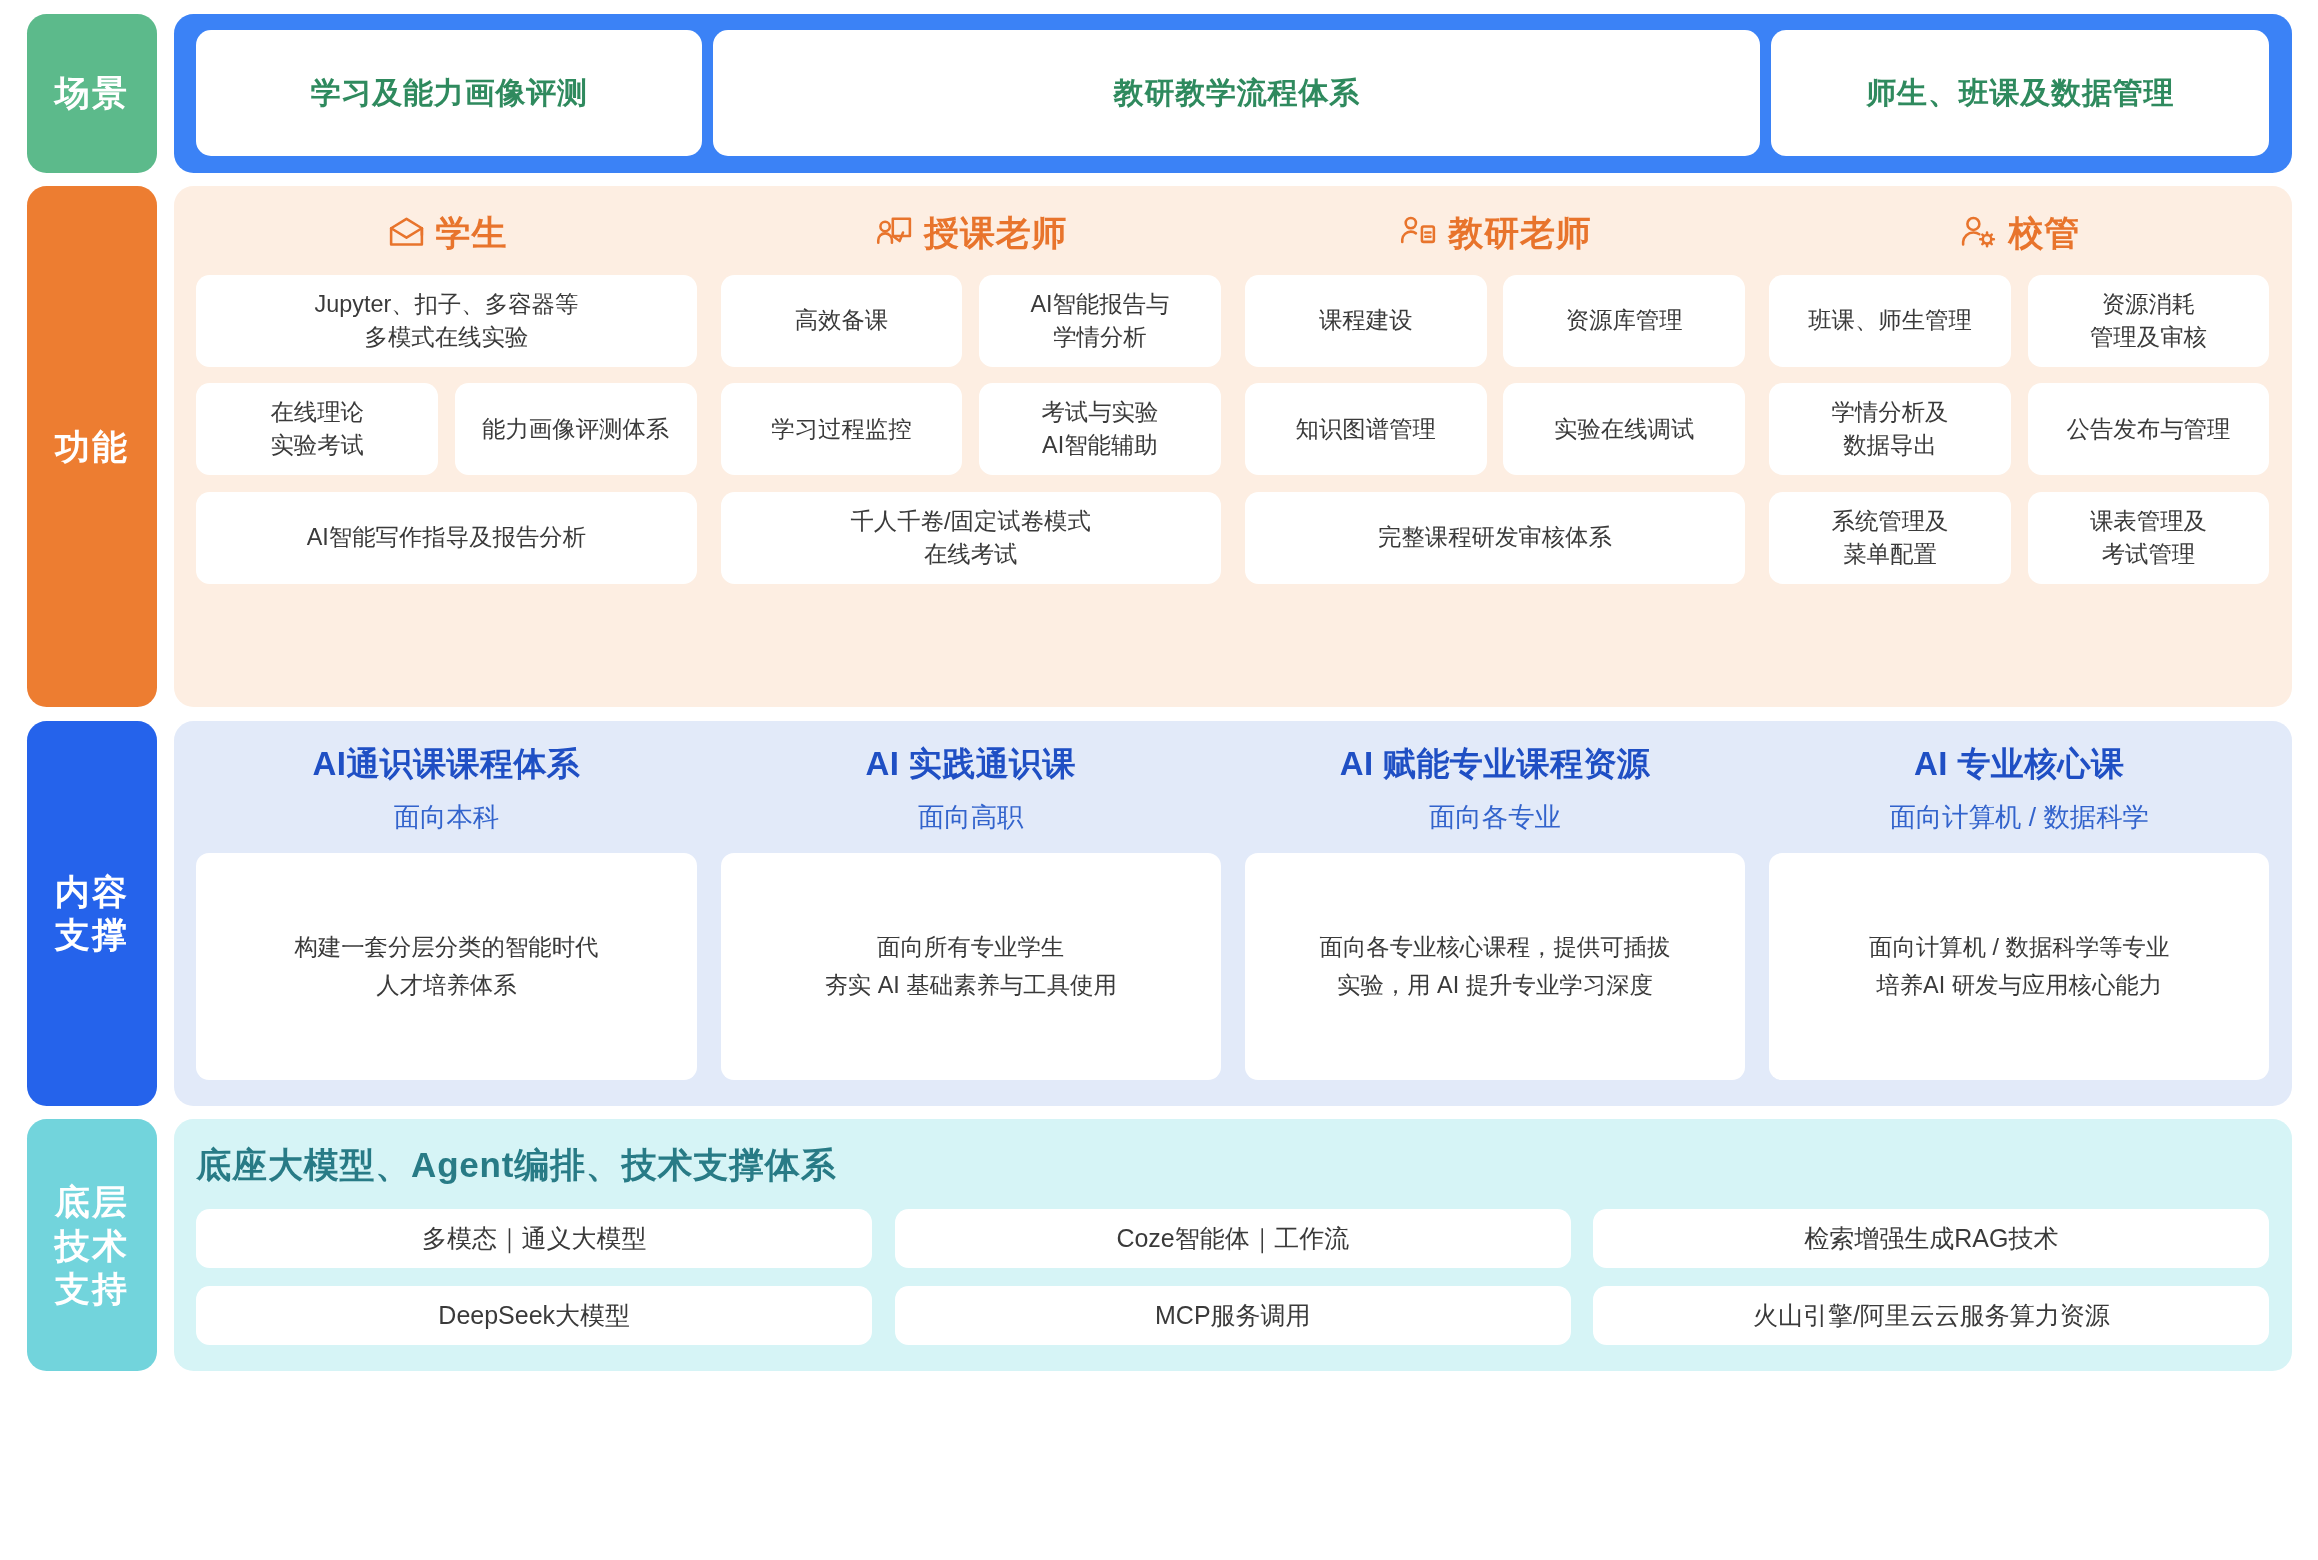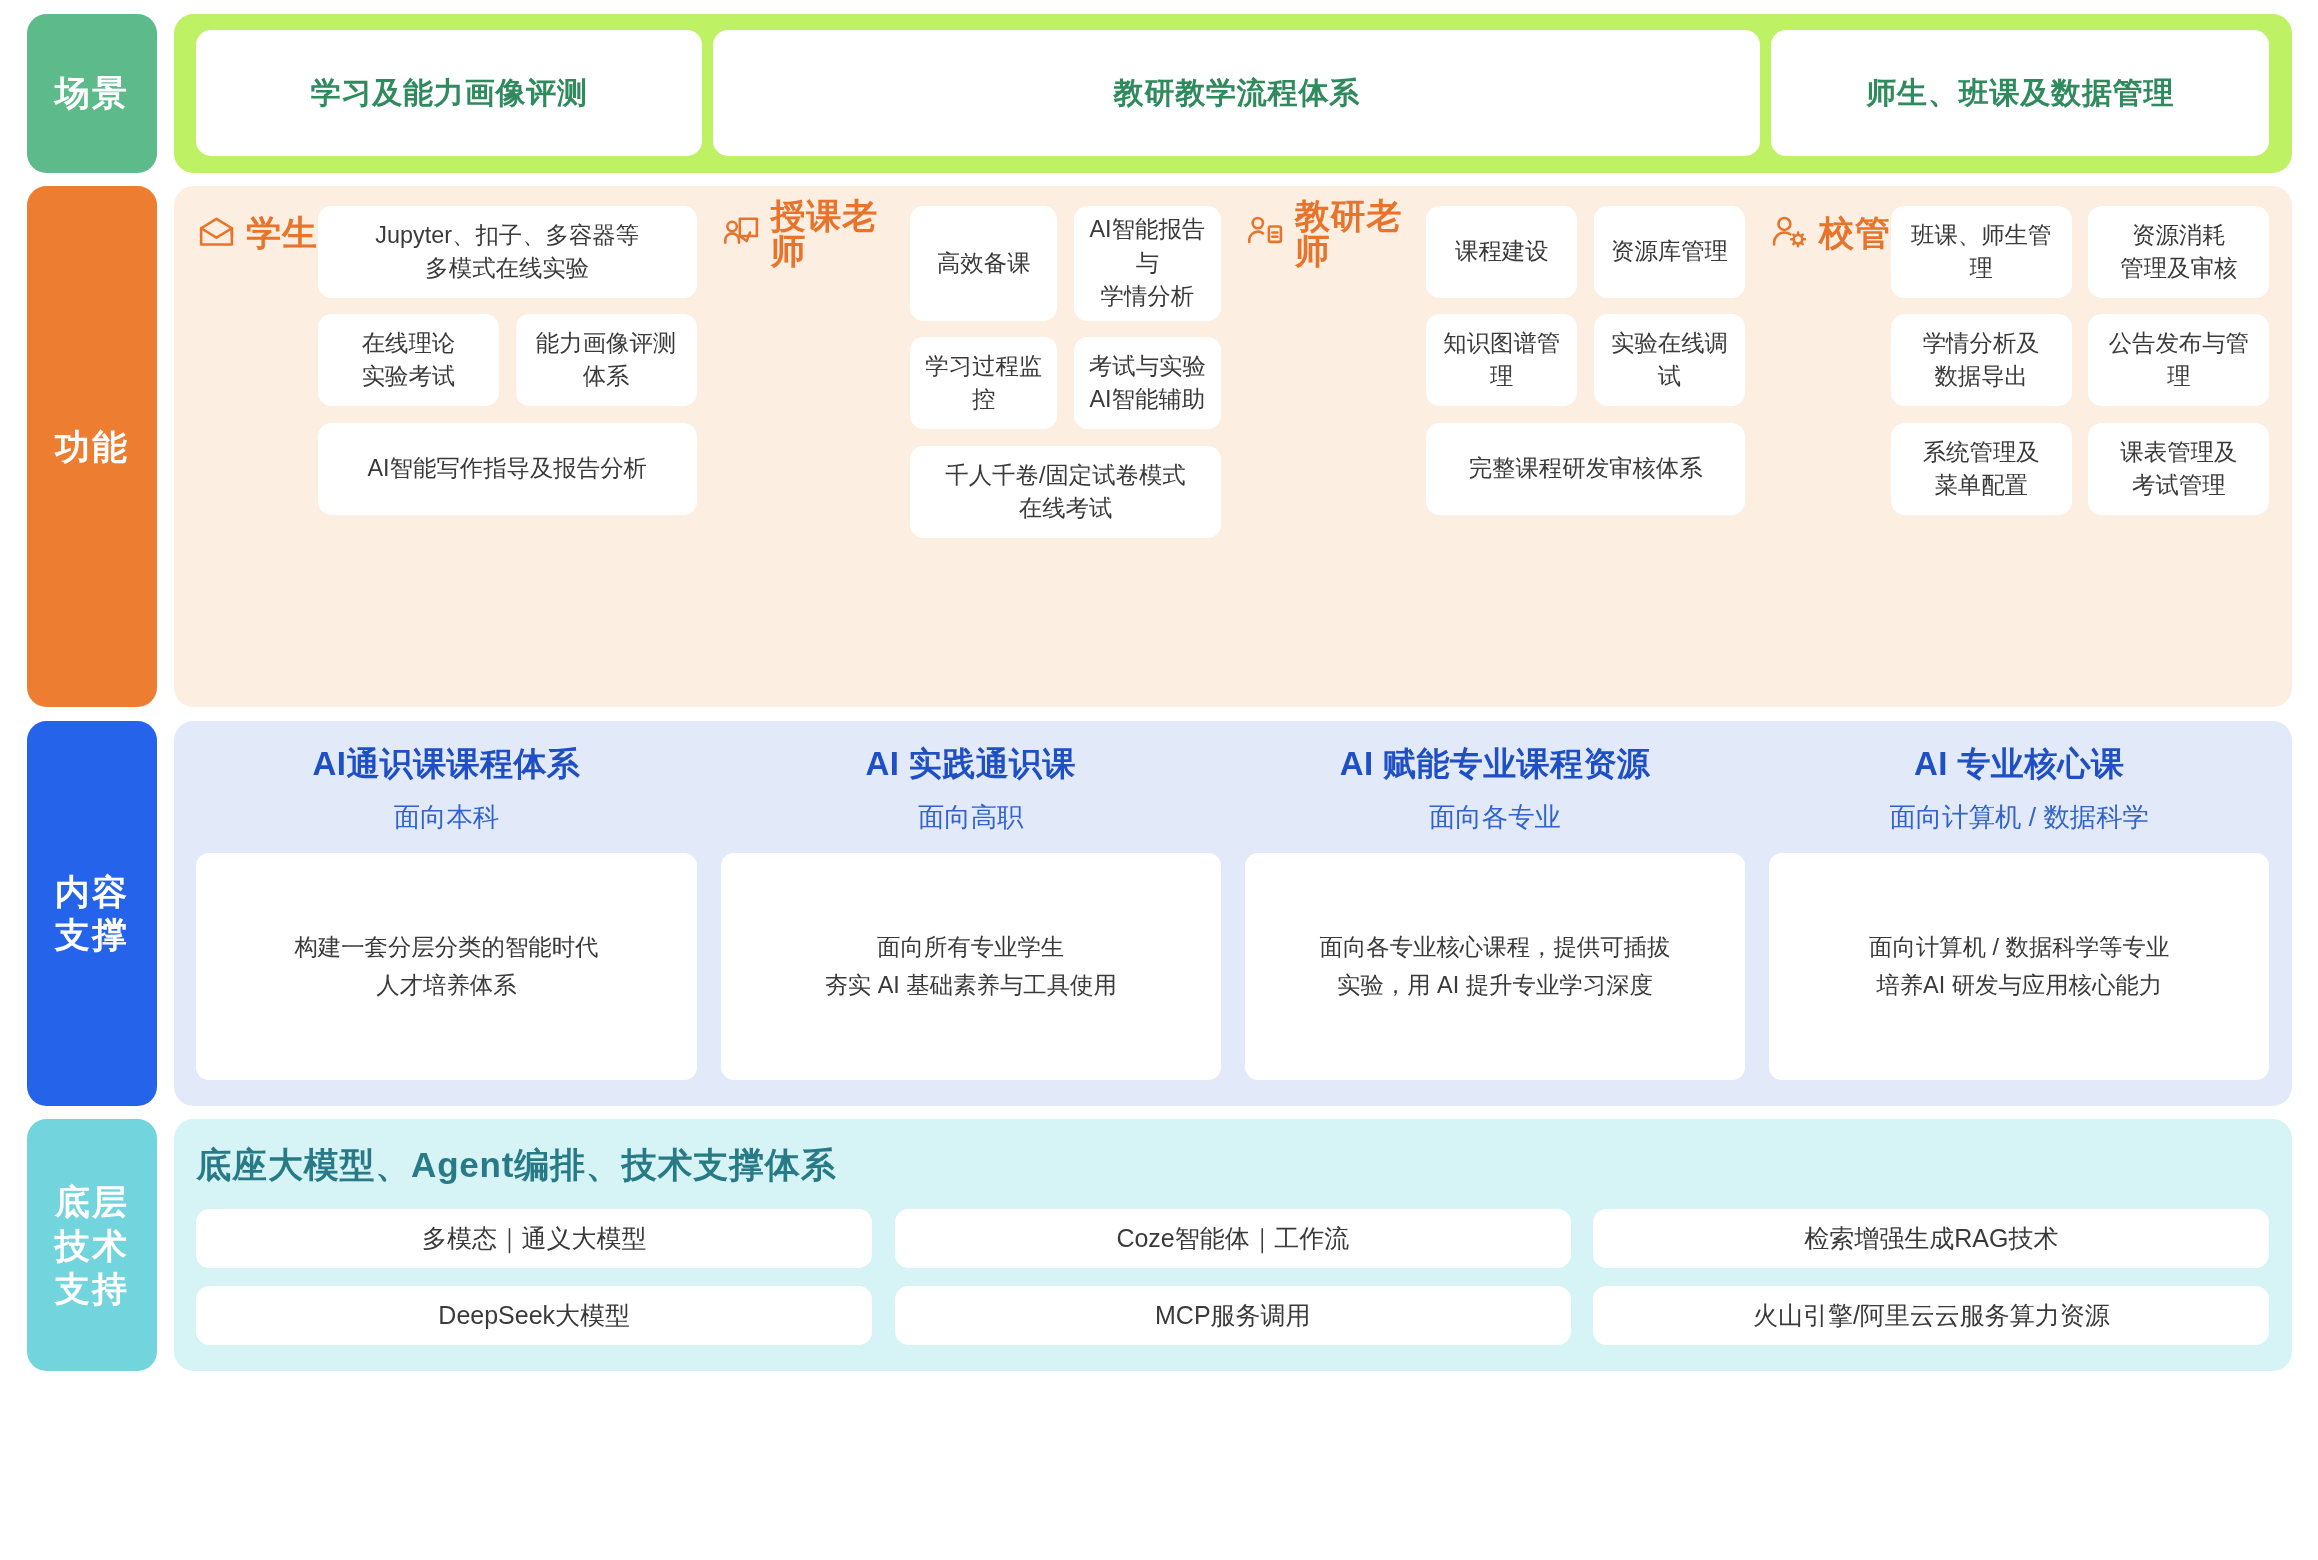--- a/index.html
+++ b/index.html
@@ -37,21 +37,21 @@
     flex: 1 1 auto;
     border-radius: 19.6px;
     display: flex;
     flex-direction: column;
   }
 
   
   .row-scene { flex: 0 0 159px; }
   .label-scene { background: #5cba8b; }
   .panel-scene {
-    background: #bef264;
+    background: #3b82f6;
     padding: 16.6px 22.7px;
     flex-direction: row;
     align-items: stretch;
     gap: 11px;
   }
   .scene-card {
     background: #ffffff;
     border-radius: 15px;
     display: flex;
     align-items: center;
@@ -69,21 +69,21 @@
 
   
   .row-func { flex: 0 0 521px; }
   .label-func { background: #ed7d31; }
   .panel-func {
     background: #fdeee2;
     padding: 19.6px 22.7px 22.7px 22.7px;
     flex-direction: row;
     gap: 24px;
   }
-  .func-col { flex: 1 1 0; display: flex; flex-direction: row; }
+  .func-col { flex: 1 1 0; display: flex; flex-direction: column; }
   .func-head {
     display: flex;
     align-items: center;
     justify-content: center;
     gap: 9px;
     margin-bottom: 15px;
     height: 54px;
   }
   .func-head .ic { width: 41px; height: 41px; display: block; flex: 0 0 41px; }
   .func-head .ttl {

